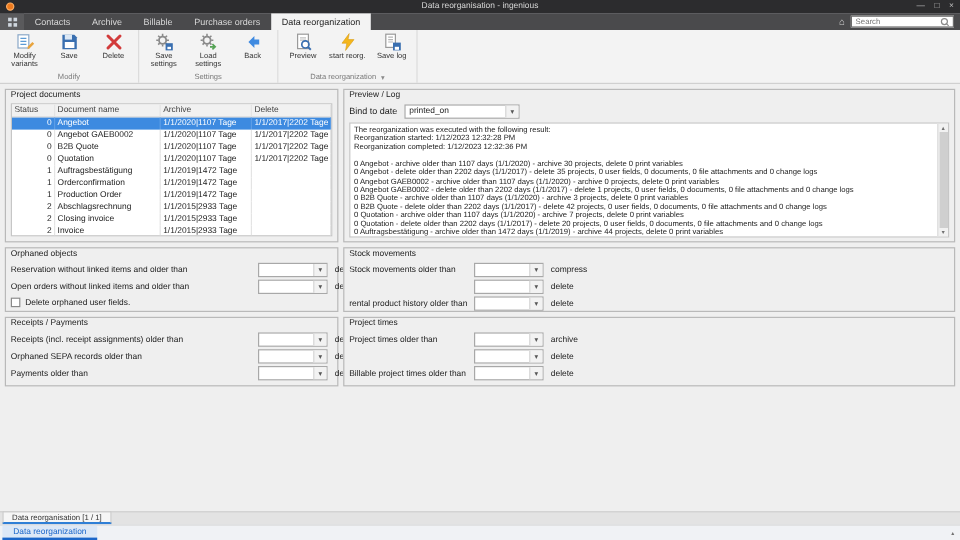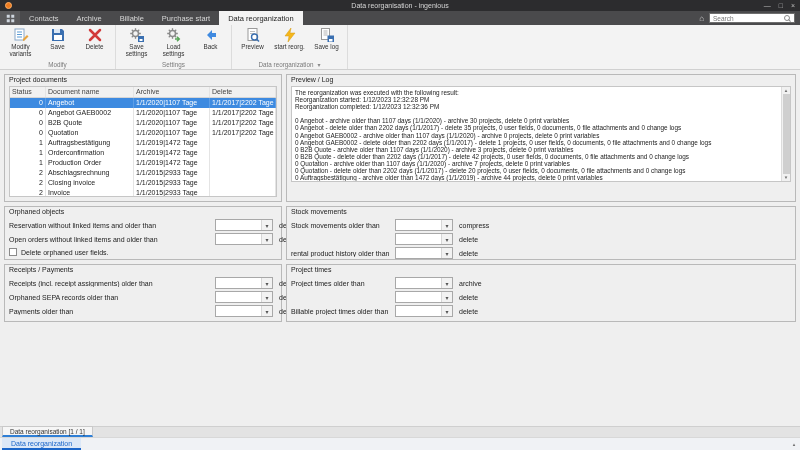--- a/index.html
+++ b/index.html
@@ -110,21 +110,21 @@
             <rect x="1" y="1" width="4" height="4"></rect>
             <rect x="7" y="1" width="4" height="4"></rect>
             <rect x="1" y="7" width="4" height="4"></rect>
             <rect x="7" y="7" width="4" height="4"></rect>
           </g>
         </svg>
     </div>
     <div class="rtab">Contacts</div>
     <div class="rtab">Archive</div>
     <div class="rtab">Billable</div>
-    <div class="rtab">Purchase start</div>
+    <div class="rtab">Purchase orders</div>
     <div class="rtab active">Data reorganization</div>
     <div class="tabrow-right">
       <span class="home-glyph">⌂</span>
       <div class="search-box">
         <input type="text" placeholder="Search" style="">
         <span class="mag"></span>
       </div>
     </div>
   </div>
 
@@ -319,20 +319,27 @@
                 <div class="tcell c-name">Invoice</div>
                 <div class="tcell c-archive">1/1/2015|2933 Tage</div>
                 <div class="tcell c-delete"></div>
               </div>
             </div>
         </div>
       </div>
 
       <div class="groupbox col-right">
         <div class="gb-title">Preview / Log</div>
+        <div class="bind-row">
+          <span>Bind to date</span>
+          <div class="combo bind">
+            <span>printed_on</span>
+            <span class="combo-arrow">▾</span>
+          </div>
+        </div>
         <div class="logwrap">
           <div class="logtext">
               <div class="log-line">The reorganization was executed with the following result:</div>
               <div class="log-line">Reorganization started: 1/12/2023 12:32:28 PM</div>
               <div class="log-line">Reorganization completed: 1/12/2023 12:32:36 PM</div>
               <div class="log-line">&nbsp;</div>
               <div class="log-line">0 Angebot - archive older than 1107 days (1/1/2020) - archive 30 projects, delete 0 print variables</div>
               <div class="log-line">0 Angebot - delete older than 2202 days (1/1/2017) - delete 35 projects, 0 user fields, 0 documents, 0 file attachments and 0 change logs</div>
               <div class="log-line">0 Angebot GAEB0002 - archive older than 1107 days (1/1/2020) - archive 0 projects, delete 0 print variables</div>
               <div class="log-line">0 Angebot GAEB0002 - delete older than 2202 days (1/1/2017) - delete 1 projects, 0 user fields, 0 documents, 0 file attachments and 0 change logs</div>

